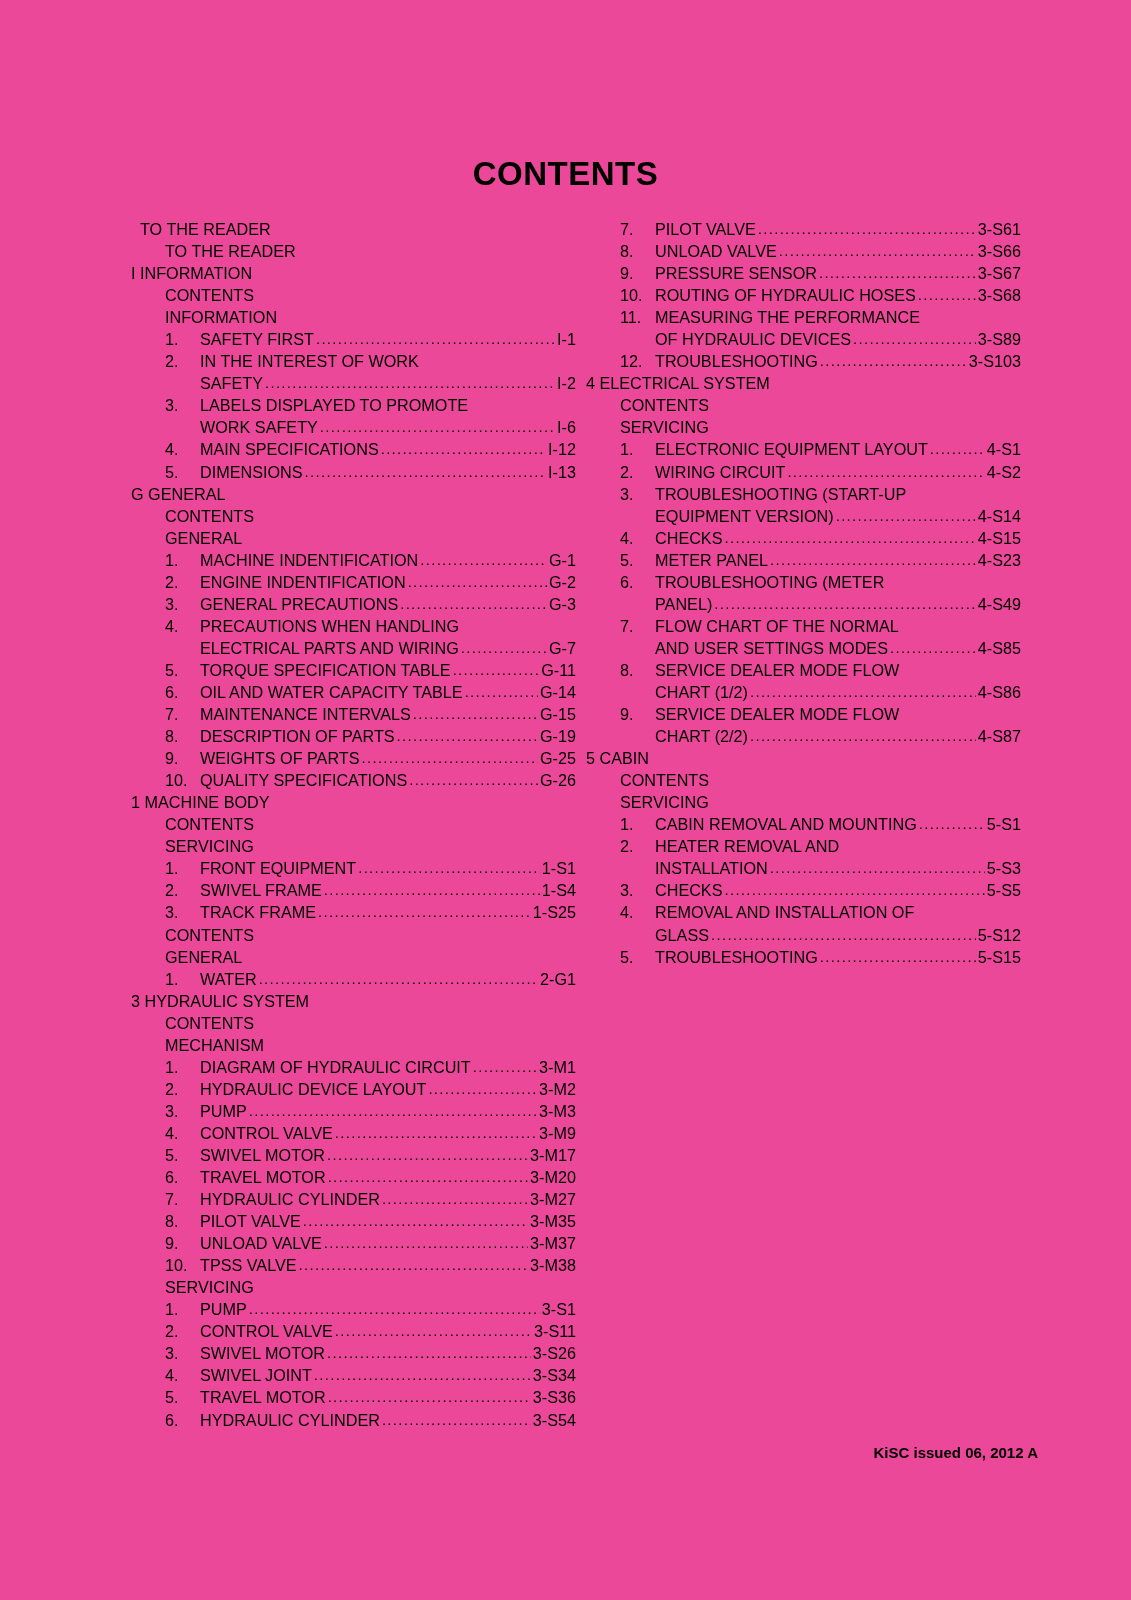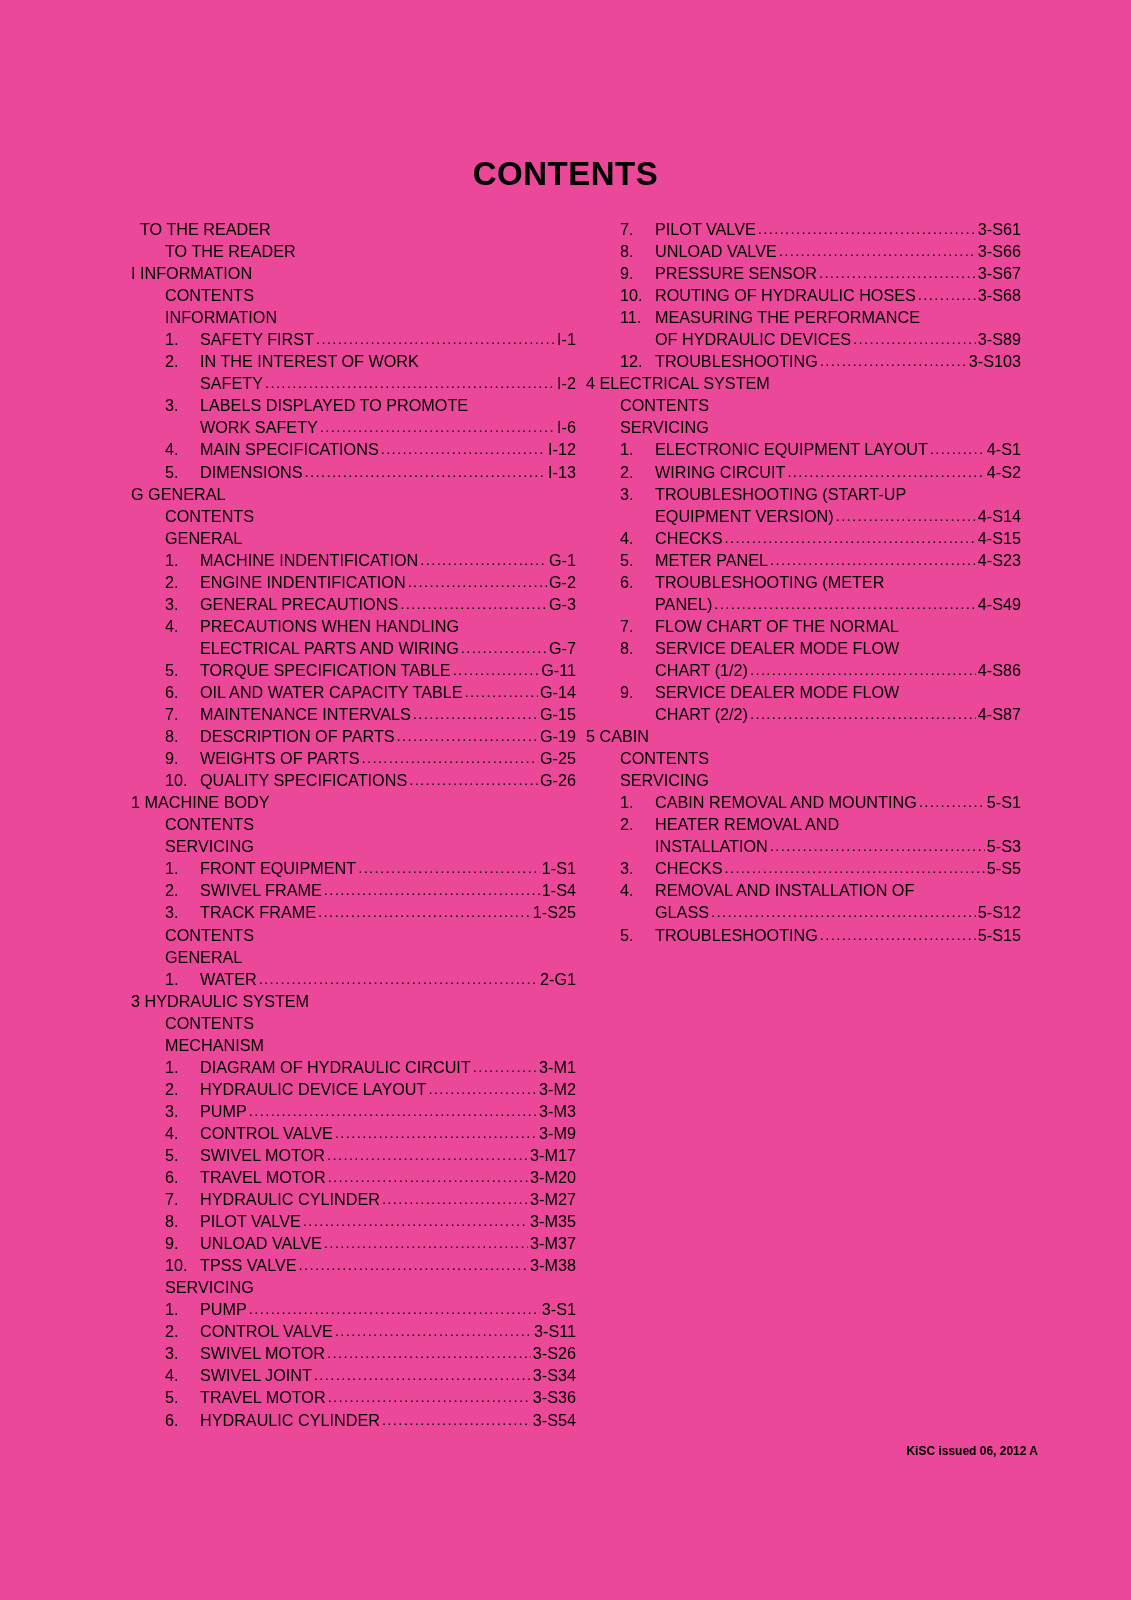--- a/index.html
+++ b/index.html
@@ -111,21 +111,21 @@
   
   .cont { padding-left: 69px; }
 
   
   .txt { white-space: nowrap; }
 
   .footer {
     position: absolute;
     right: 93px;
     top: 1444px;
-    font-size: 12px;
+    font-size: 15px;
     font-weight: bold;
     white-space: nowrap;
   }
 </style>
 </head>
 <body>
 
 <div id="page">
 
   <div class="page-title">
@@ -561,20 +561,27 @@
             <span class="leader"></span>
             <span class="pg">4-S49</span>
           </div>
         </div>
         <div class="toc-line lvl2">
           <div class="entry">
             <span class="num">7.</span>
             <span class="ttl">FLOW CHART OF THE NORMAL</span>
           </div>
         </div>
+        <div class="toc-line cont">
+          <div class="entry">
+            <span class="ttl">AND USER SETTINGS MODES</span>
+            <span class="leader"></span>
+            <span class="pg">4-S85</span>
+          </div>
+        </div>
         <div class="toc-line lvl2">
           <div class="entry">
             <span class="num">8.</span>
             <span class="ttl">SERVICE DEALER MODE FLOW</span>
           </div>
         </div>
         <div class="toc-line cont">
           <div class="entry">
             <span class="ttl">CHART (1/2)</span>
             <span class="leader"></span>

